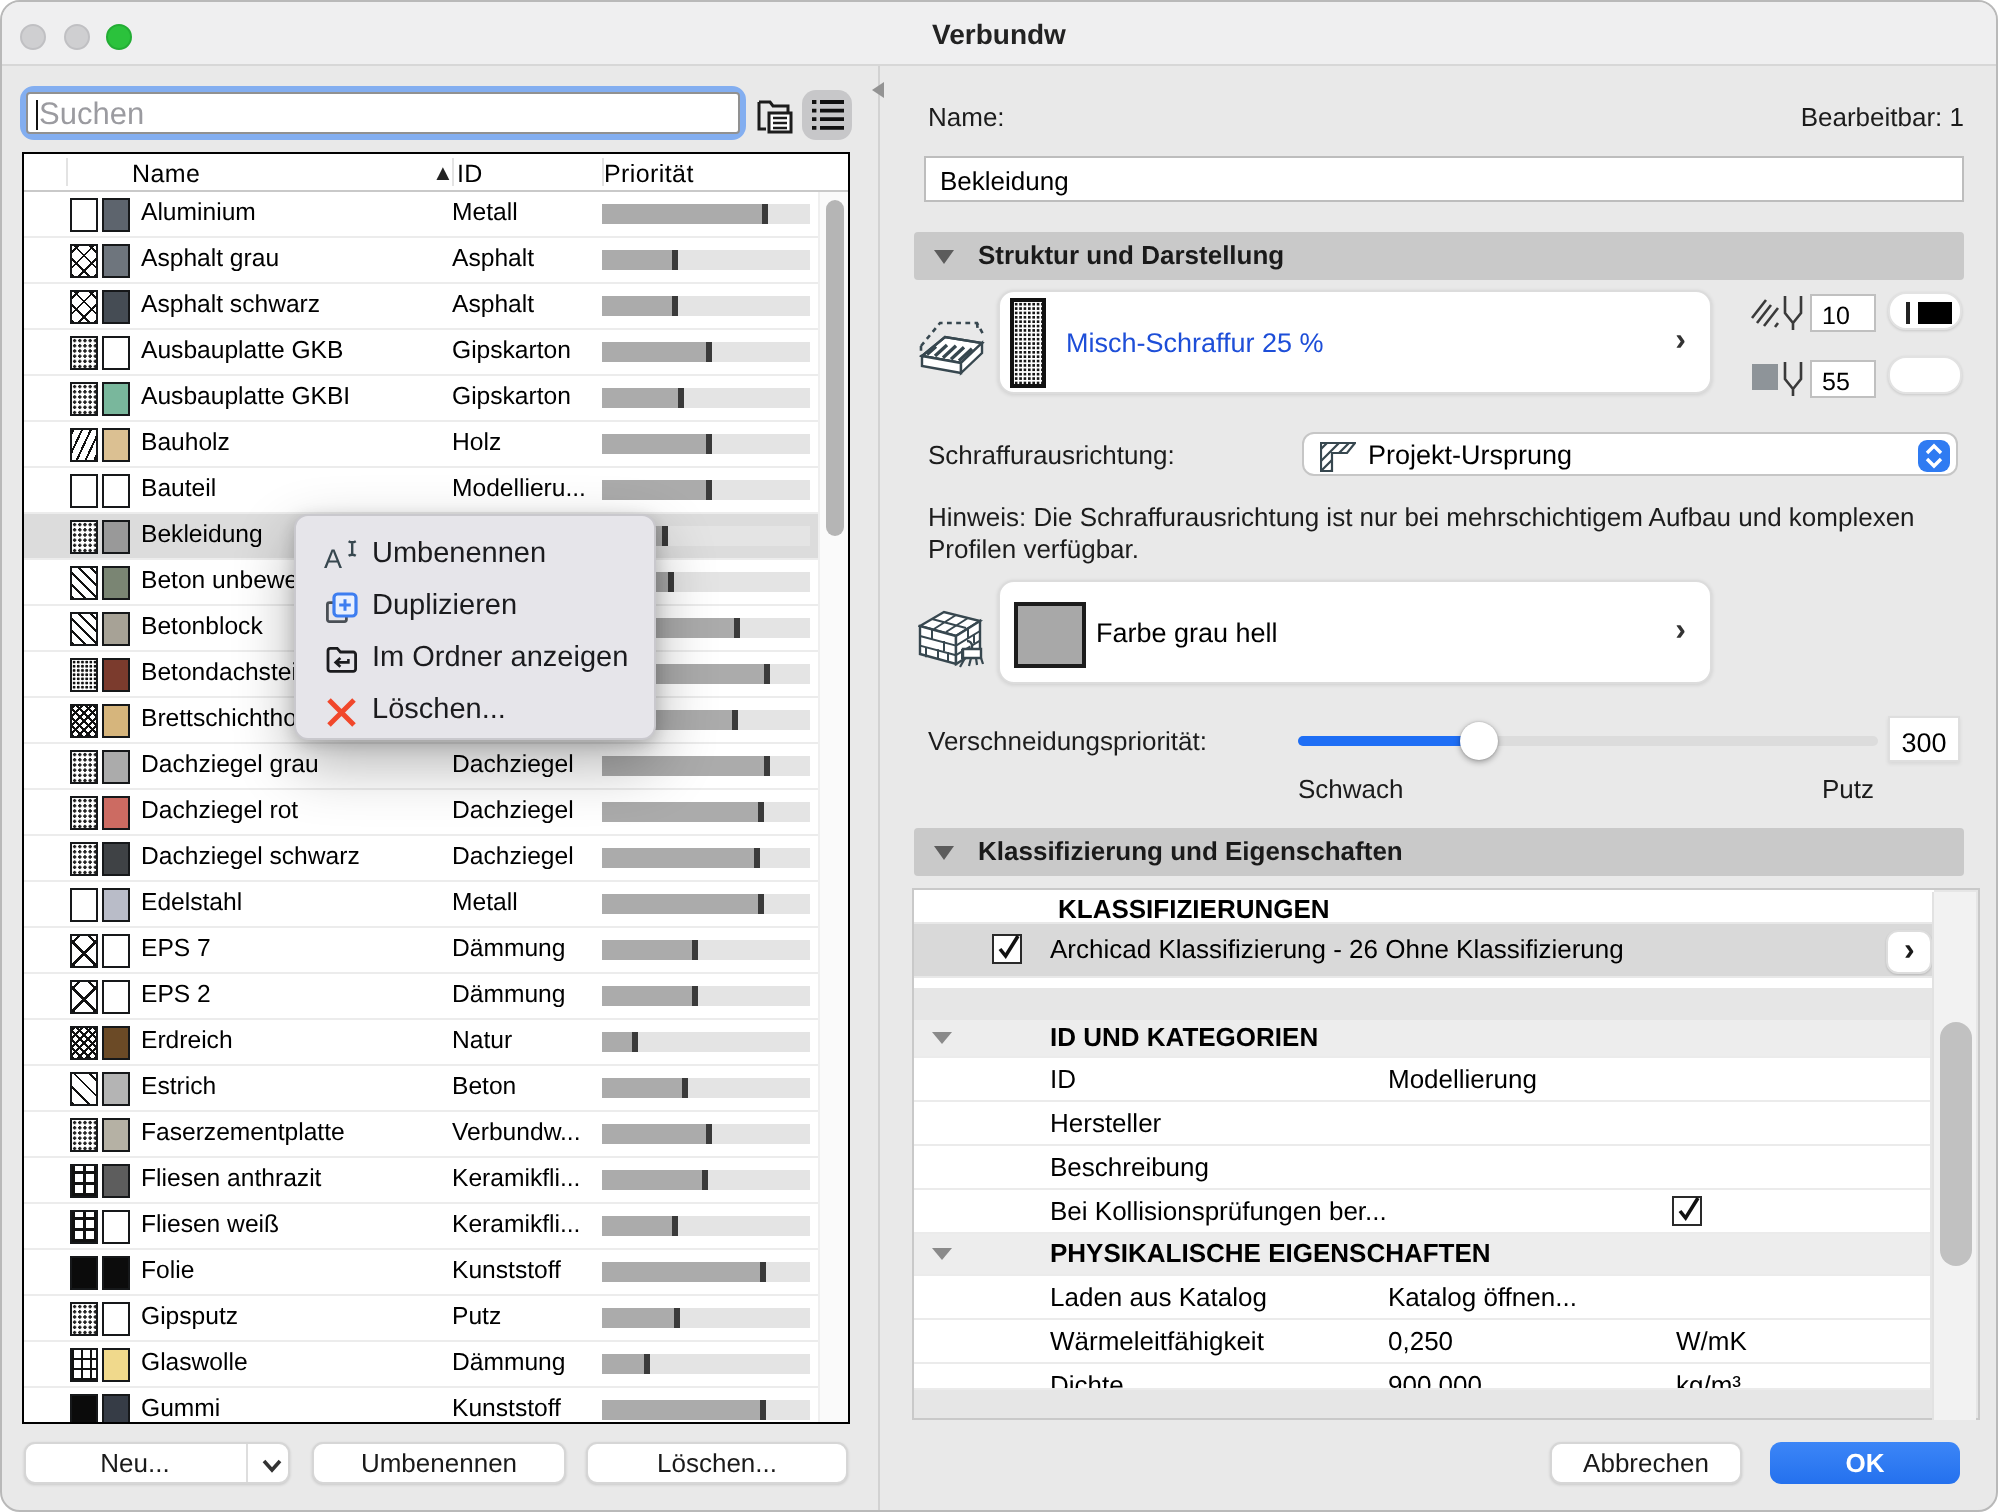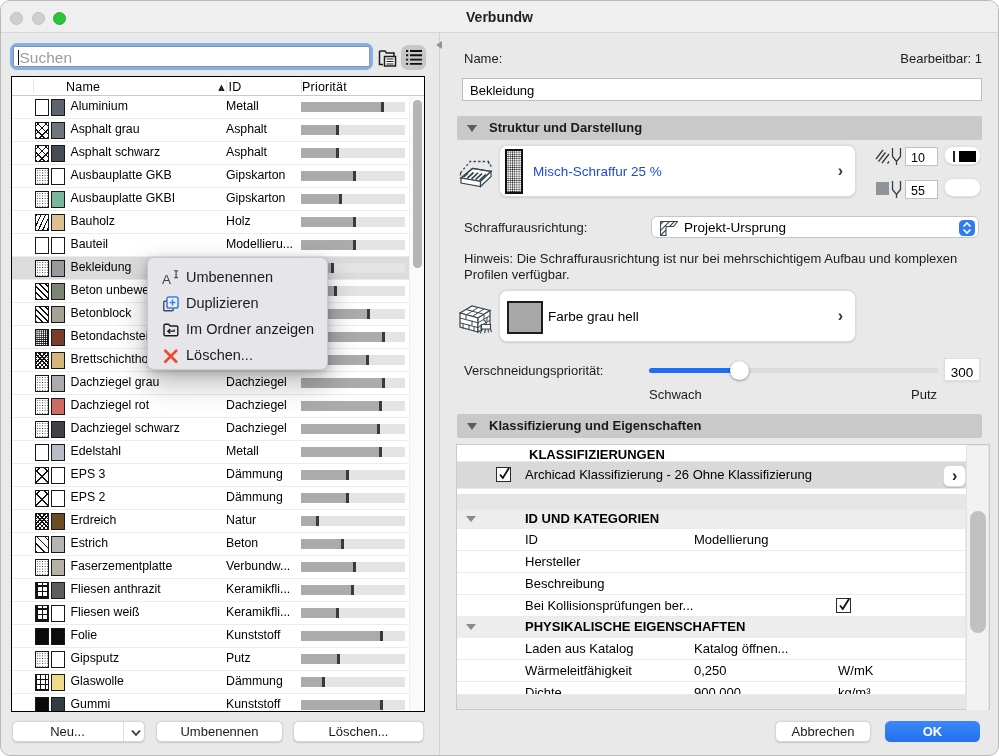--- a/index.html
+++ b/index.html
@@ -294,21 +294,21 @@
           <div class="nm">Edelstahl</div>
           <div class="mid">Metall</div>
           <div class="bar">
             <div class="fill" style="width:78px"></div>
             <div class="mk" style="left:78px"></div>
           </div>
         </div>
 <div class="trow" style="top:368px">
           <div class="sw1 p-diamondbig"></div>
           <div class="sw2" style="background:#ffffff"></div>
-          <div class="nm">EPS 3</div>
+          <div class="nm">EPS 7</div>
           <div class="mid">Dämmung</div>
           <div class="bar">
             <div class="fill" style="width:45px"></div>
             <div class="mk" style="left:45px"></div>
           </div>
         </div>
 <div class="trow" style="top:391px">
           <div class="sw1 p-diamondbig"></div>
           <div class="sw2" style="background:#ffffff"></div>
           <div class="nm">EPS 2</div>

